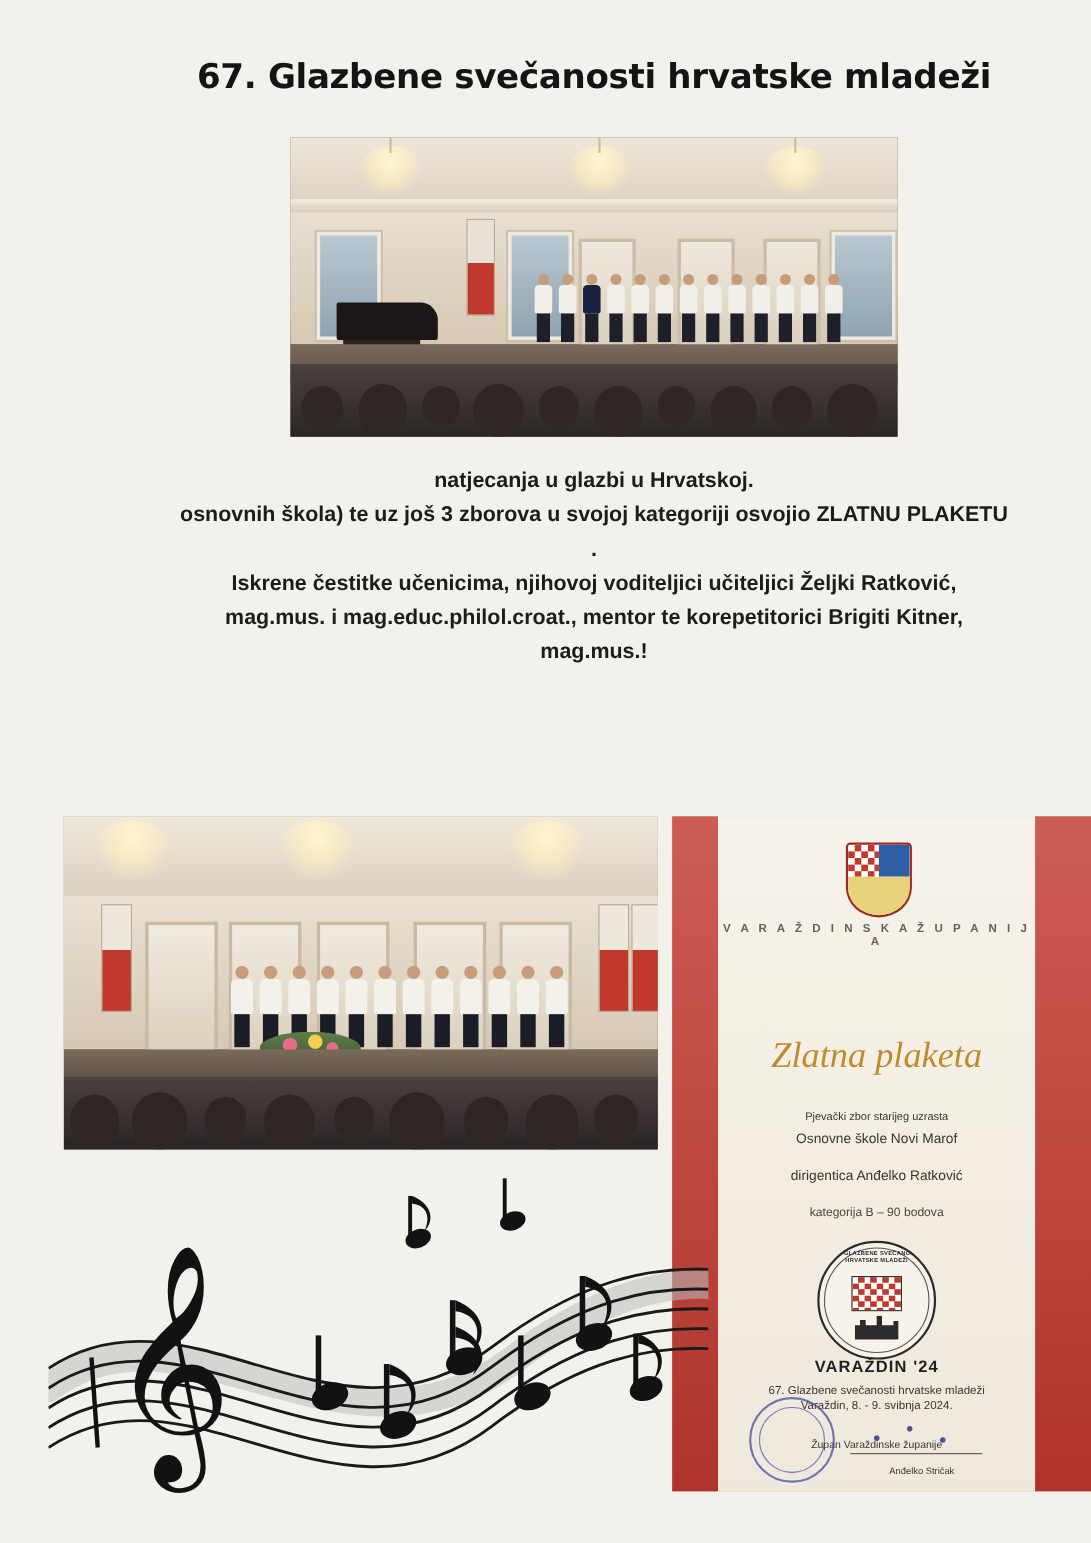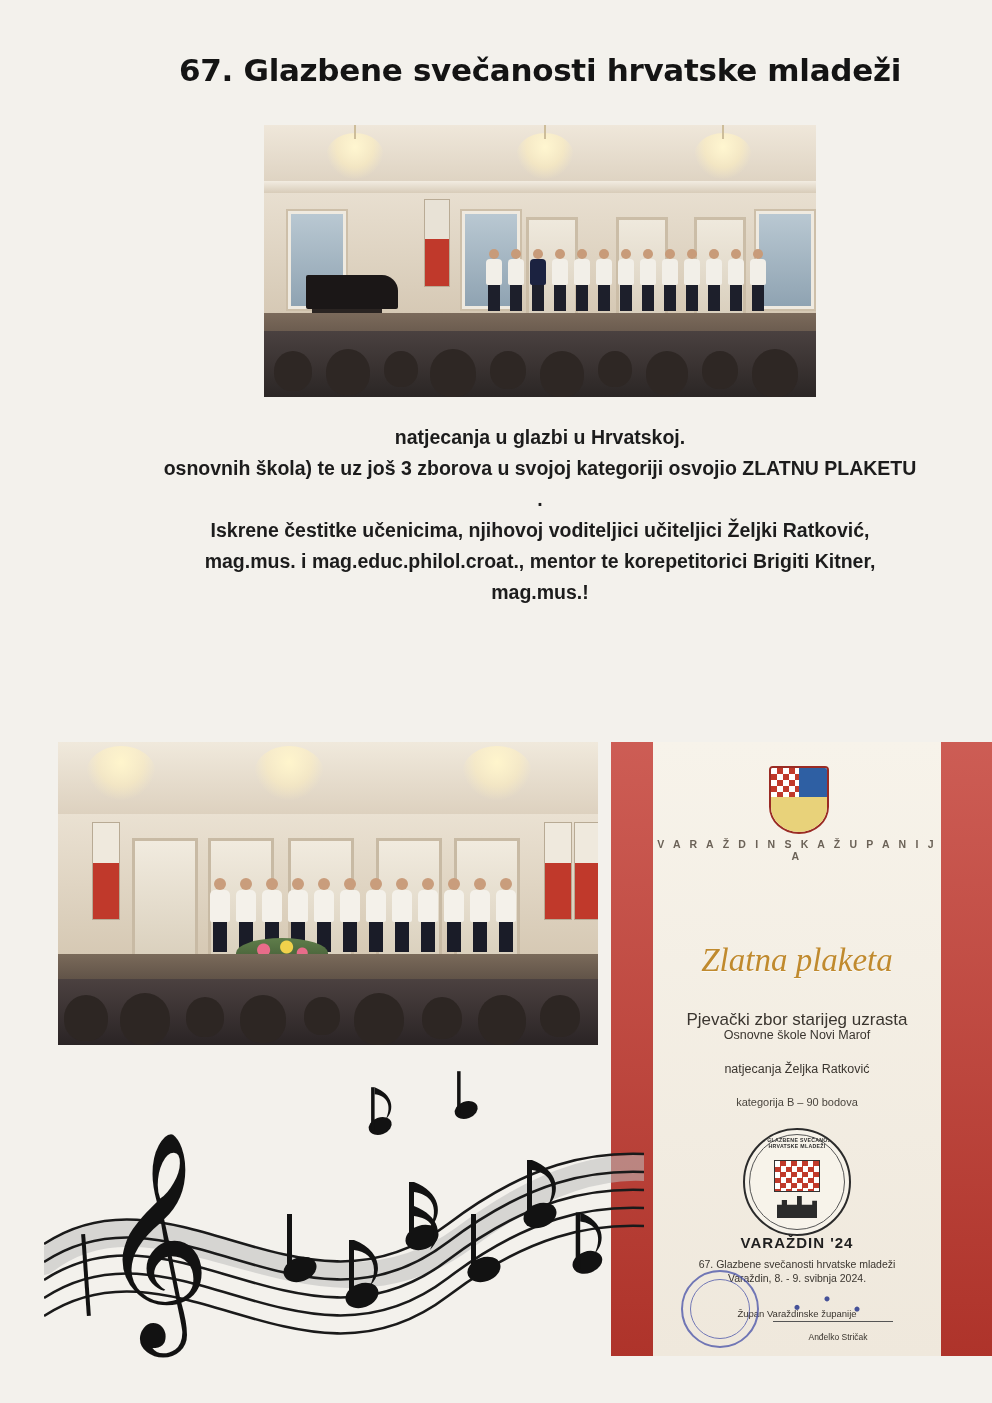--- a/index.html
+++ b/index.html
@@ -229,21 +229,21 @@
     font-size:10.5px; letter-spacing:3.2px; color:#6b6257; font-weight:bold;
   }
   .dip-title {
     position:absolute; top:200px; left:0; width:100%;
     font-family:Liberation Serif, serif;
     font-style:italic;
     font-size:33px;
     color:#c08a2e;
     text-shadow: 0 1px 0 rgba(255,255,255,0.6);
   }
-  .dip-l1 { position:absolute; top:268px; left:0; width:100%; font-size:17px; color:#3a352f;}
+  .dip-l1 { position:absolute; top:268px; left:0; width:100%; font-size:10px; color:#3a352f;}
   .dip-l2 { position:absolute; top:286px; left:0; width:100%; font-size:12.5px; color:#3a352f;}
   .dip-l3 { position:absolute; top:320px; left:0; width:100%; font-size:12.5px; color:#3a352f;}
   .dip-l4 { position:absolute; top:354px; left:0; width:100%; font-size:11px; color:#4a453e;}
   .dip-logo {
     position:absolute; top:386px; left:50%; transform:translateX(-50%);
     width:104px; height:104px; border-radius:50%;
     background:#f7f3ea;
     border:2px solid #2b2b2b;
     overflow:hidden;
   }
@@ -523,21 +523,21 @@
           <div class="q1"></div>
             <div class="q2"></div>
             <div class="q3"></div>
         </div>
       </div>
 
       <div class="dip-county">V A R A Ž D I N S K A   Ž U P A N I J A</div>
       <div class="dip-title">Zlatna plaketa</div>
       <div class="dip-l1">Pjevački zbor starijeg uzrasta</div>
       <div class="dip-l2">Osnovne škole Novi Marof</div>
-      <div class="dip-l3">natjecanja Željka Ratković</div>
+      <div class="dip-l3">dirigentica Anđelko Ratković</div>
       <div class="dip-l4">kategorija B – 90 bodova</div>
 
       <div class="dip-logo">
         <div class="ring"></div>
         <div class="arc-top">67. GLAZBENE SVEČANOSTI HRVATSKE MLADEŽI</div>
         <div class="checker"></div>
         <div class="tower"></div>
       </div>
 
       <div class="dip-varazdin">VARAŽDIN '24</div>

